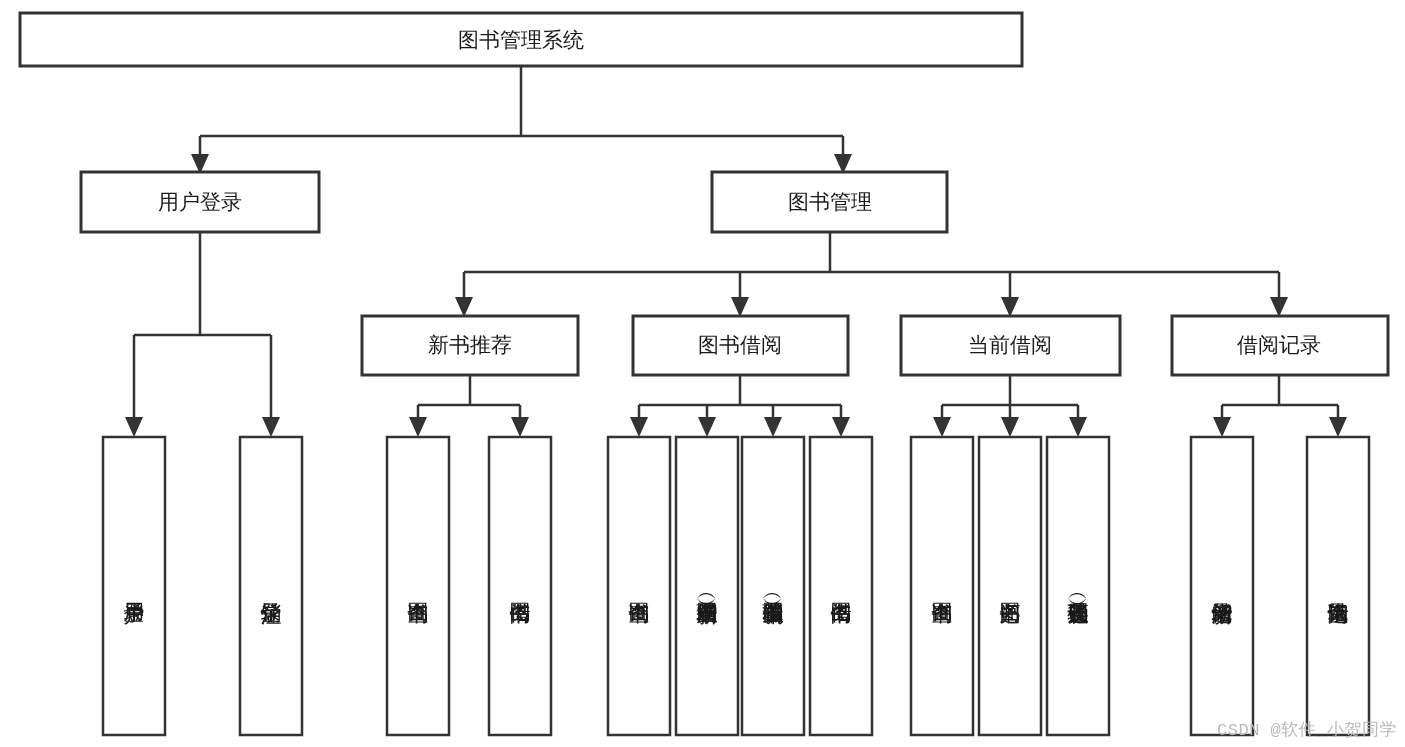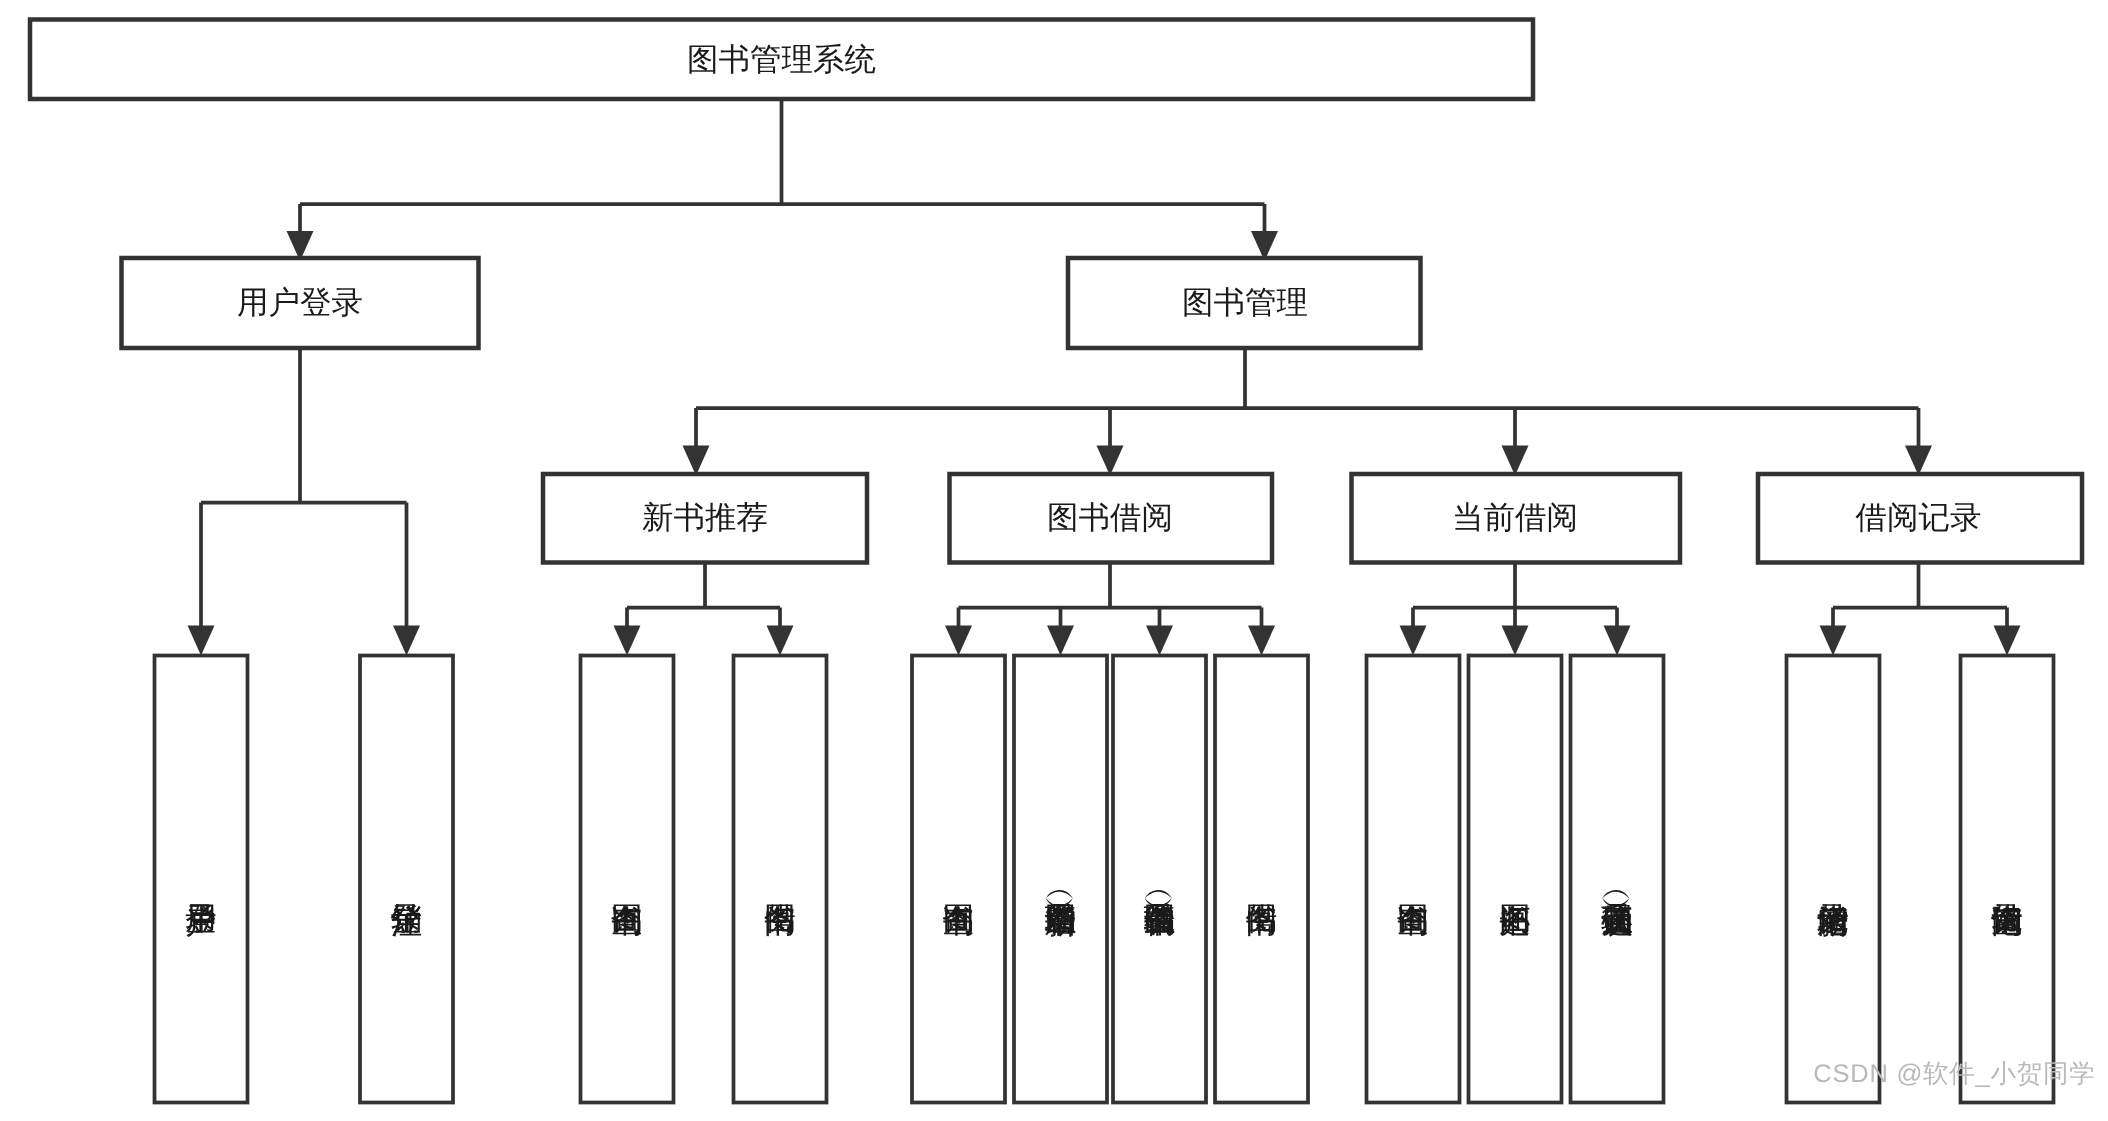--- a/index.html
+++ b/index.html
@@ -49,22 +49,22 @@
   }
   .node-label-vertical {
     font-family: "DejaVu Sans", "Liberation Sans", sans-serif;
     font-size: 21px;
     fill: #1a1a1a;
     text-anchor: middle;
   }
   .watermark {
     position: absolute;
     right: 8px;
-    bottom: 20px;
-    font-family: Liberation Sans, sans-serif;
+    bottom: 6px;
+    font-family: Liberation Mono, monospace;
     font-size: 17px;
     color: #b9b9b9;
     white-space: nowrap;
     letter-spacing: 0.5px;
   }
 </style>
 </head>
 <body>
 
 <svg id="diagram" viewBox="0 0 1405 747" xmlns="http://www.w3.org/2000/svg">

